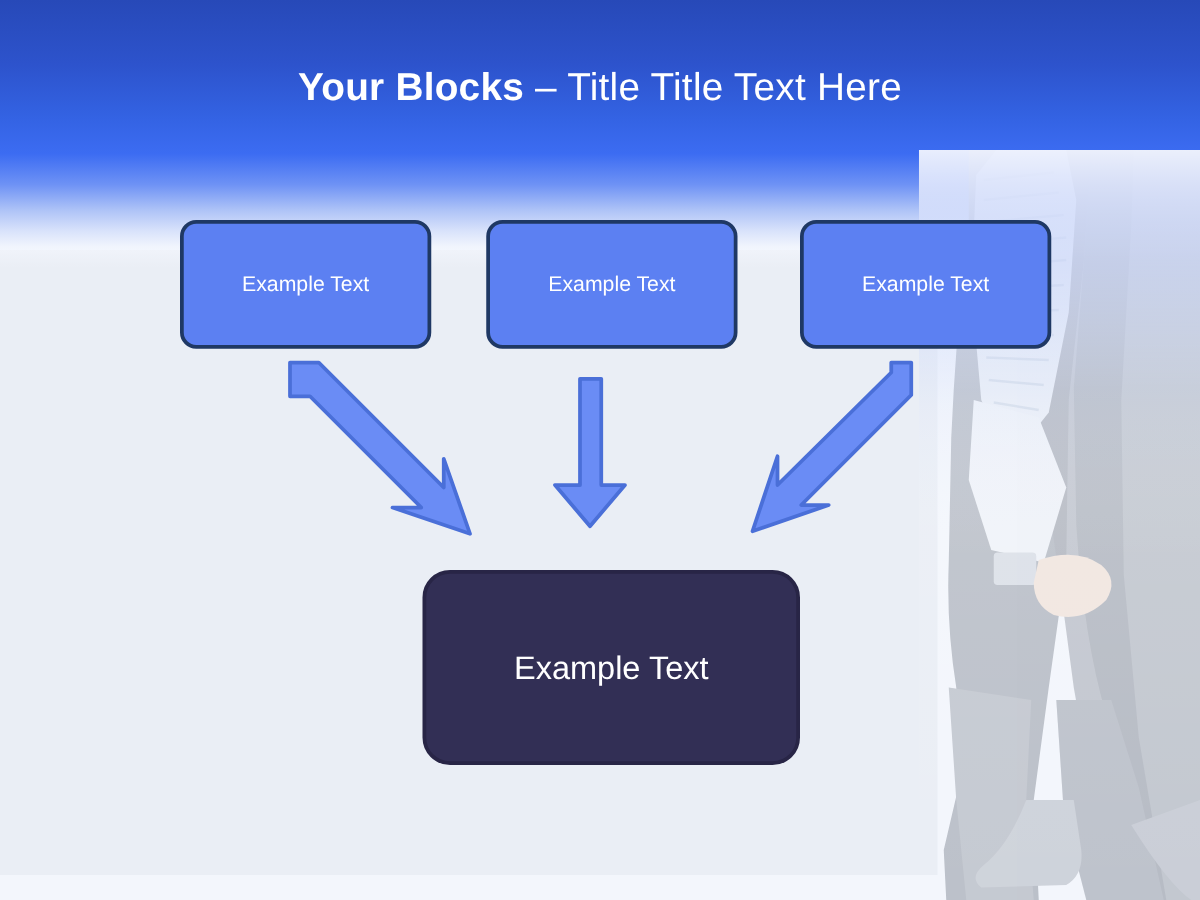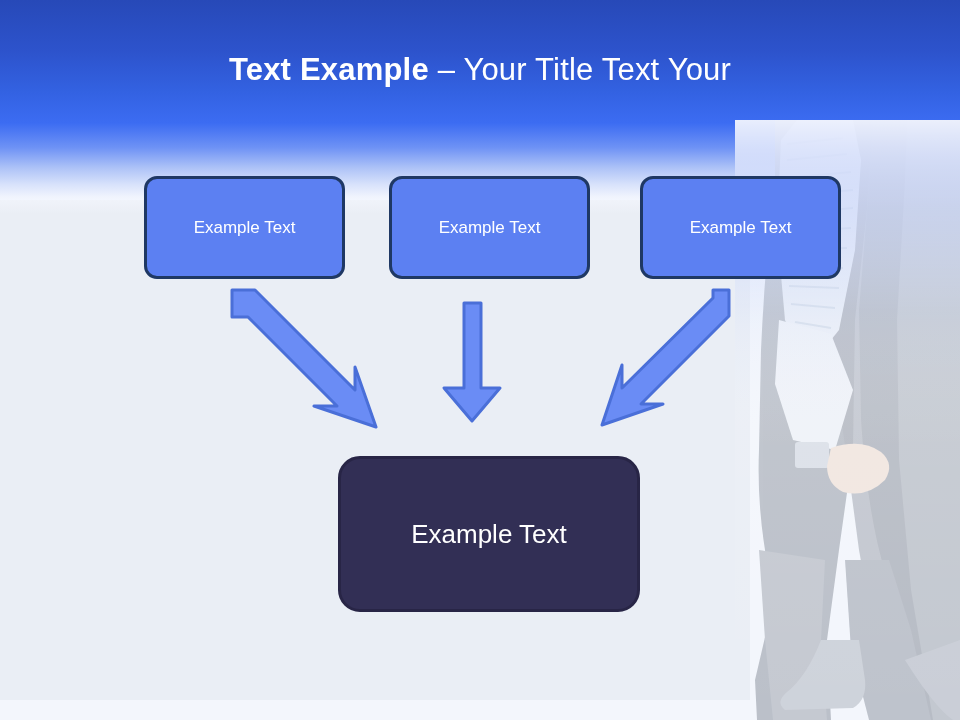--- a/index.html
+++ b/index.html
@@ -195,21 +195,21 @@
         <path d="M96 560 Q82 596 62 612 Q50 622 60 630 L128 628 Q142 620 140 600
                  L134 560 Z" fill="#b9bec7" transform="translate(-10,-40)"></path>
         <path d="M170 540 Q200 588 218 600 L225 600 L225 520 Z" fill="#b2b7c1"></path>
       </g>
 
       <rect x="0" y="0" width="225" height="600" fill="url(#blueWash)"></rect>
       <rect x="0" y="0" width="225" height="600" fill="url(#fadeTop)"></rect>
     </svg>
   </div>
 
-  <div class="title"><span class="t-bold">Text Example </span><span class="t-reg">– </span><span class="t-reg">Your Title Text Your</span></div>
+  <div class="title"><span class="t-bold">Your Blocks </span><span class="t-reg">– </span><span class="t-reg">Title Title Text Here</span></div>
 
   <svg class="arrows" viewBox="0 0 960 720" xmlns="http://www.w3.org/2000/svg">
 
     <polygon points="232,290 255,290 355,390 355,367 376,427 314,406 337,406 248,317 232,317" fill="#6a8cf5" stroke="#4a6fd8" stroke-width="3" stroke-linejoin="round"></polygon>
 
     <polygon points="464,303 481,303 481,388 500,388 472,421 444,388 464,388" fill="#6a8cf5" stroke="#4a6fd8" stroke-width="3" stroke-linejoin="round"></polygon>
 
     <polygon points="713,290 729,290 729,316 641,404 663,404 602,425 622,365 622,388 713,298" fill="#6a8cf5" stroke="#4a6fd8" stroke-width="3" stroke-linejoin="round"></polygon>
   </svg>
 

